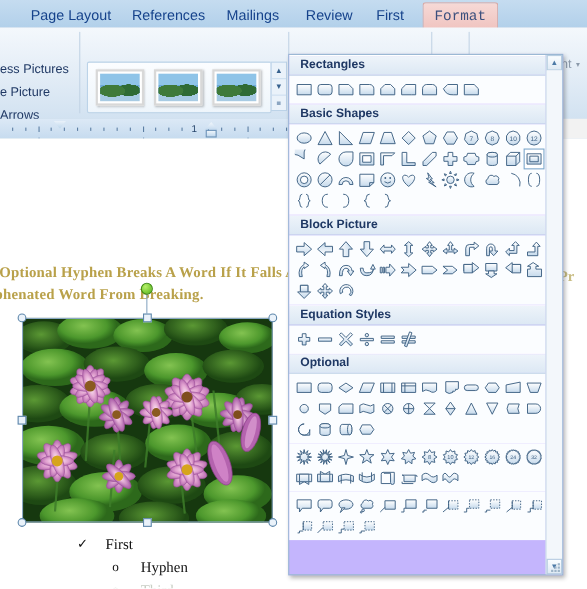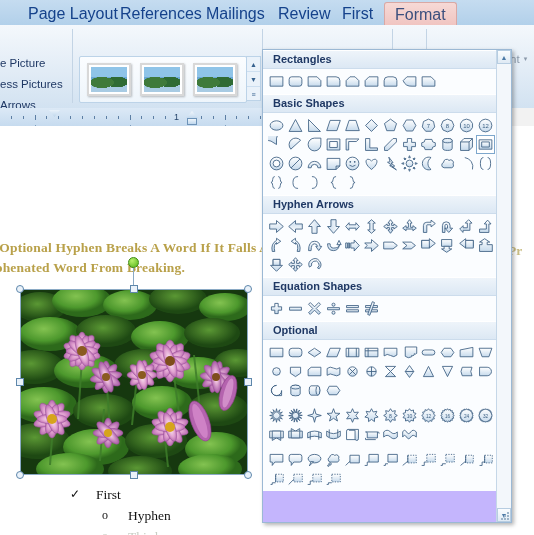--- a/index.html
+++ b/index.html
@@ -9,27 +9,27 @@
     background:#fff;
   }
   
   #tabstrip{
     position:absolute;left:0;top:0;width:534px;height:25px;
     background:linear-gradient(#c5dcf0,#b2d0ea);
     border-bottom:1px solid #96b8d8;
   }
   .tab{
     position:absolute;top:2px;height:23px;line-height:23px;
-    padding:0 10px;font-size:16px;color:#15428b;white-space:nowrap;
+    padding:0 10px;font-size:13px;color:#15428b;white-space:nowrap;
     text-align:center;
   }
   .tab.ctx{
     background:linear-gradient(#f6d9d6,#f0c4c0);
     border:1px solid #d9a8a4;border-bottom:none;
-    border-radius:3px 3px 0 0;color:#3b4f7d;
+    border-radius:3px 3px 0 0;color:#3b4f7d;font-family:Liberation Mono, monospace;
   }
   
   #ribbon{
     position:absolute;left:0;top:25px;width:534px;height:83px;
     background:linear-gradient(#f4f8fc,#e2ecf6 55%,#d2e2f1);
     border-bottom:1px solid #a6c0d8;
   }
   .grpdiv{position:absolute;top:4px;width:1px;height:74px;background:#c3d4e5;}
   
   #leftgrp{position:absolute;left:0;top:28px;width:72px;}
@@ -228,22 +228,22 @@
     <div class="tab ctx" style="left: 384px;">Format</div>
   </div>
 
 <div id="ribbon">
   <div class="grpdiv" style="left:72px;"></div>
   <div class="grpdiv" style="left:262px;"></div>
   <div class="grpdiv" style="left:392px;"></div>
   <div class="grpdiv" style="left:426px;"></div>
 
   <div id="leftgrp">
+    <div class="li">ess Pictures</div>
     <div class="li">e Picture</div>
-    <div class="li">ess Pictures</div>
     <div class="li">Arrows</div>
   </div>
 
   <div id="galwrap">
     <div class="thumb" style="left:7px;">
         <i></i>
       </div>
     <div class="thumb" style="left:60px;">
         <i></i>
       </div>
@@ -1232,21 +1232,21 @@
                   <stop offset="100%" stop-color="#c6daec"></stop>
                 </linearGradient>
               </defs>
               <g fill="url(#shgrad)" stroke="#3c5f82" stroke-width="1" stroke-linejoin="round">
                 <path d="M7 3 Q10.5 3 10.5 6.5 Q10.5 10 13 10 Q10.5 10 10.5 13.5 Q10.5 17 7 17" fill="none" stroke="#3c5f82"></path>
               </g>
             </svg>
           </div>
         </div>
       </div>
-      <div class="sect-hdr">Hyphen Arrows</div>
+      <div class="sect-hdr">Block Picture</div>
       <div class="shapes">
         <div class="srow">
           <div class="scell" title="right-arrow">
             <svg width="17" height="17" viewBox="0 0 20 20">
               <defs>
                 <linearGradient id="shgrad" x1="0" y1="0" x2="0" y2="1">
                   <stop offset="0%" stop-color="#ffffff"></stop>
                   <stop offset="100%" stop-color="#c6daec"></stop>
                 </linearGradient>
               </defs>
@@ -1608,21 +1608,21 @@
                   <stop offset="100%" stop-color="#c6daec"></stop>
                 </linearGradient>
               </defs>
               <g fill="url(#shgrad)" stroke="#3c5f82" stroke-width="1" stroke-linejoin="round">
                 <path d="M15.5 15 A7 7 0 1 0 4 13 L6.5 11.5 A4.5 4.5 0 1 1 13.5 14 Z"></path>
               </g>
             </svg>
           </div>
         </div>
       </div>
-      <div class="sect-hdr">Equation Shapes</div>
+      <div class="sect-hdr">Equation Styles</div>
       <div class="shapes">
         <div class="srow">
           <div class="scell" title="plus-sign">
             <svg width="17" height="17" viewBox="0 0 20 20">
               <defs>
                 <linearGradient id="shgrad" x1="0" y1="0" x2="0" y2="1">
                   <stop offset="0%" stop-color="#ffffff"></stop>
                   <stop offset="100%" stop-color="#c6daec"></stop>
                 </linearGradient>
               </defs>

